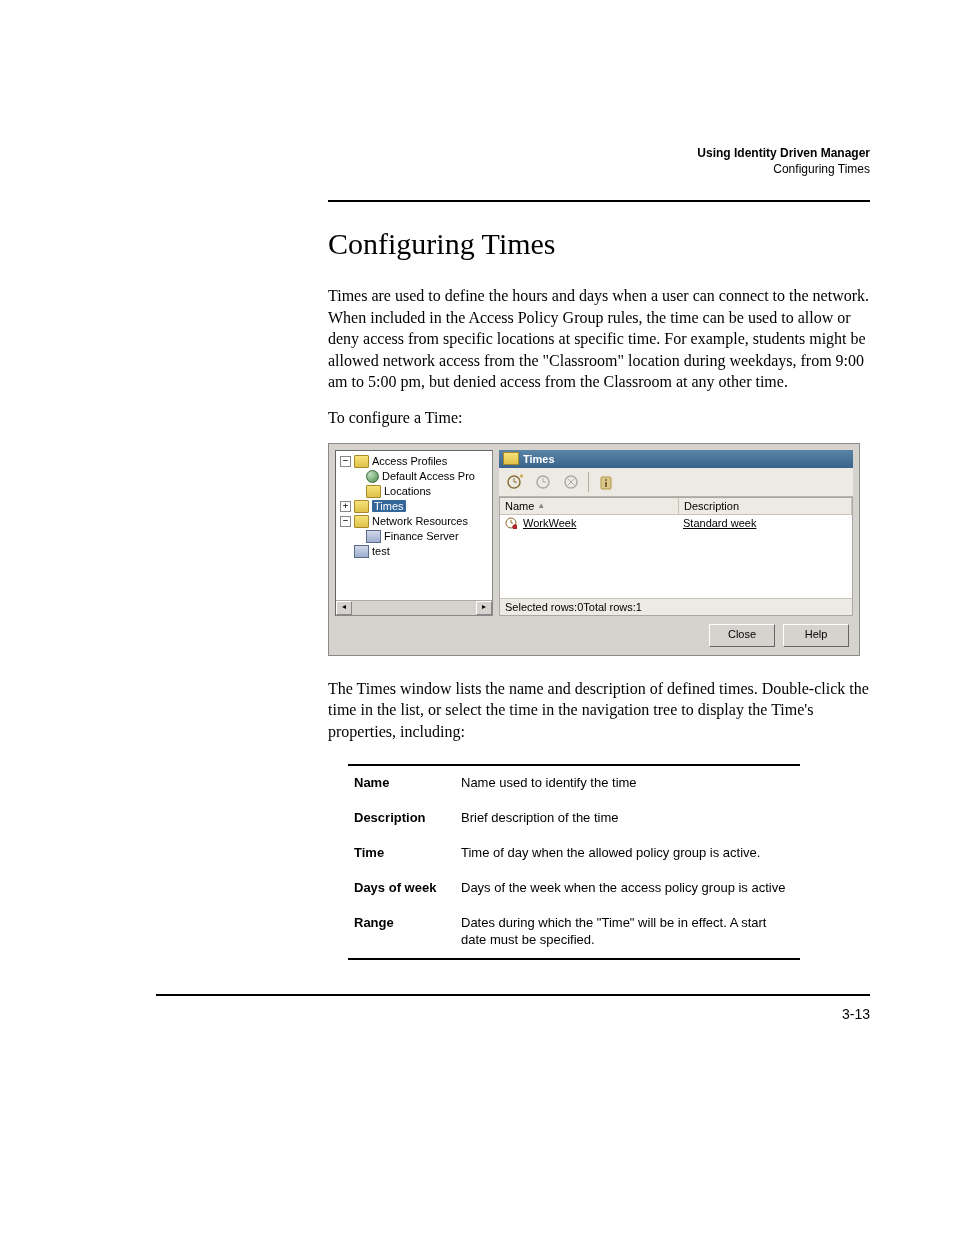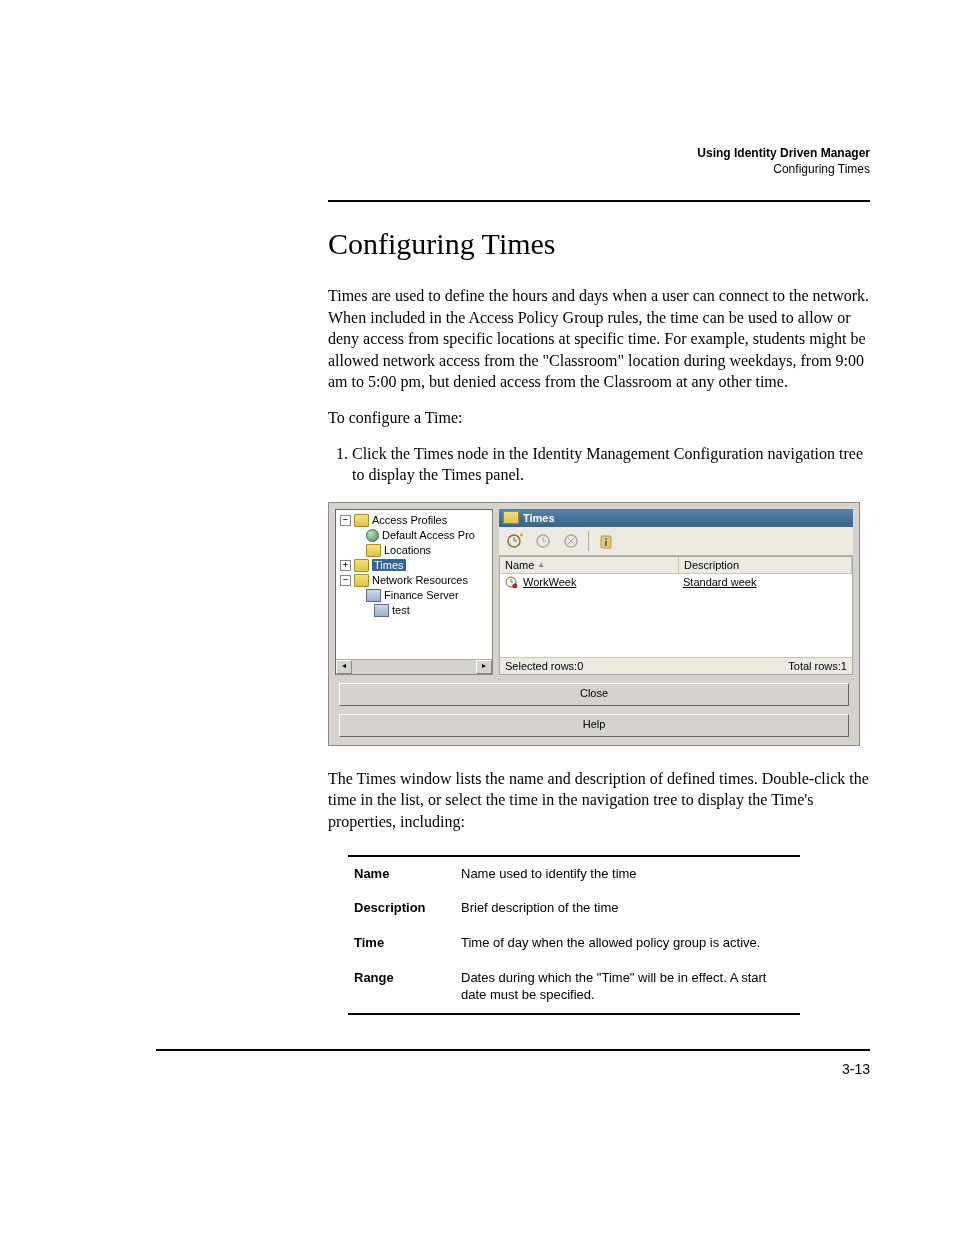--- a/index.html
+++ b/index.html
@@ -171,27 +171,26 @@
   .ghead { display: flex; background: #eceae3; border-bottom: 1px solid #c8c4b8; }
   .gh {
     border-right: 1px solid #c8c4b8;
     padding: 2px 5px; font-size: 11px;
     display: flex; align-items: center; gap: 3px;
   }
   .grow { display: flex; text-decoration: underline; }
   .gc { padding: 2px 5px; font-size: 11px; display: flex; align-items: center; gap: 3px; }
   .status {
     background: #eceae3; border-top: 1px solid #c8c4b8;
-    display: flex; justify-content: space-between;
+    display: flex; justify-content: flex-start;
     font-size: 11px; padding: 2px 5px;
   }
   .dlg-btns {
     display: flex; justify-content: flex-end; gap: 8px;
     padding: 8px 4px 2px 4px;
-    flex-direction: column;
   }
   .wbtn {
     min-width: 64px; height: 21px;
     background: #d6d3ce;
     border: 1px solid #666;
     border-top-color: #fff; border-left-color: #fff;
     font-family: Tahoma, Arial, sans-serif;
     font-size: 11px;
     text-align: center;
     line-height: 19px;
@@ -234,23 +233,20 @@
   </div>
 
   <div style="height:60px"></div>
   <div class="hr1"></div>
 
   <div class="content">
     <h1 class="title">Configuring Times</h1>
 
     <p class="body">Times are used to define the hours and days when a user can connect to the network. When included in the Access Policy Group rules, the time can be used to allow or deny access from specific locations at specific time. For example, students might be allowed network access from the "Classroom" location during weekdays, from 9:00 am to 5:00 pm, but denied access from the Classroom at any other time.</p>
     <p class="body">To configure a Time:</p>
-    <ol class="steps">
-      <li>Click the Times node in the Identity Management Configuration navigation tree to display the Times panel.</li>
-    </ol>
 
     <div class="shot">
       <div class="shot-body">
         <div class="panes">
 
           <div class="tree">
             <div style="padding:3px 0 0 0">
               <div class="tnode" style="padding-left:0">
                 <div class="exp">−</div>
                 <span class="foldicon"></span>
@@ -272,21 +268,21 @@
               </div>
               <div class="tnode" style="padding-left:0">
                 <div class="exp">−</div>
                 <span class="foldicon"></span>
                 <span>Network Resources</span>
               </div>
               <div class="tnode" style="padding-left:30px">
                 <span class="srvicon"></span>
                 <span>Finance Server</span>
               </div>
-              <div class="tnode" style="padding-left:38px">
+              <div class="tnode" style="padding-left:18px">
                 <span class="srvicon"></span>
                 <span>test</span>
               </div>
             </div>
             <div class="hscroll">
               <div class="sbtn">◂</div>
               <div class="sbtn">▸</div>
             </div>
           </div>
 
@@ -370,20 +366,24 @@
           </tr>
       <tr>
             <td class="k">Description</td>
             <td>Brief description of the time</td>
           </tr>
       <tr>
             <td class="k">Time</td>
             <td>Time of day when the allowed policy group is active.</td>
           </tr>
       <tr>
+            <td class="k">Days of week</td>
+            <td>Days of the week when the access policy group is active</td>
+          </tr>
+      <tr>
             <td class="k">Range</td>
             <td>Dates during which the "Time" will be in effect. A start date must be specified.</td>
           </tr>
     </tbody>
       </table>
   </div>
 
   <div class="hr2"></div>
   <div class="pagenum">3-13</div>
 </div>

